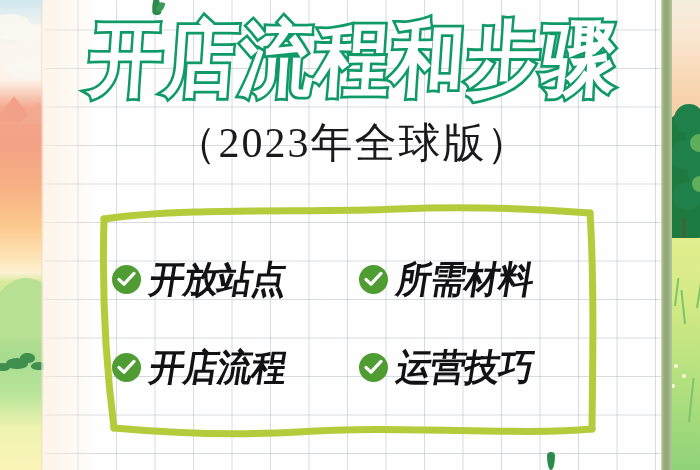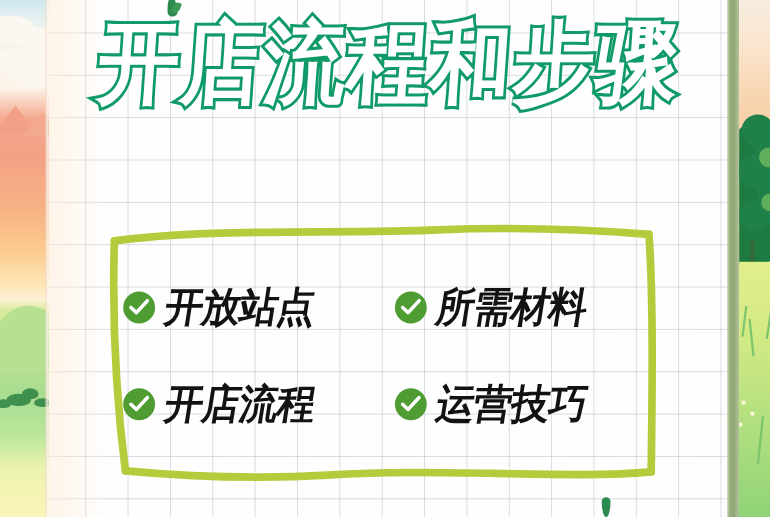--- a/index.html
+++ b/index.html
@@ -232,20 +232,23 @@
   </div>
 
   <div class="sprout-top"></div>
   <div class="sprout-top-leaf"></div>
   <div class="sprout-bot"></div>
 
   <div class="title-wrap">
     <div class="title">开店流程和步骤</div>
   </div>
 
+  <div class="subtitle-wrap">
+    <div class="subtitle">（2023年全球版）</div>
+  </div>
 
   <div class="hand-box">
     <svg viewBox="0 0 500 235" preserveAspectRatio="none" aria-hidden="true">
       <path d="M6,16 C90,4 210,10 300,6 C370,3 440,6 492,10" fill="none" stroke="#b4cc3c" stroke-width="7" stroke-linecap="round"></path>
       <path d="M492,10 C496,70 495,150 494,226" fill="none" stroke="#b4cc3c" stroke-width="7" stroke-linecap="round"></path>
       <path d="M494,226 C420,233 300,222 200,229 C130,233 60,229 16,225" fill="none" stroke="#b4cc3c" stroke-width="7" stroke-linecap="round"></path>
       <path d="M16,225 C7,155 4,84 6,16" fill="none" stroke="#b4cc3c" stroke-width="7" stroke-linecap="round"></path>
     </svg>
   </div>
 

